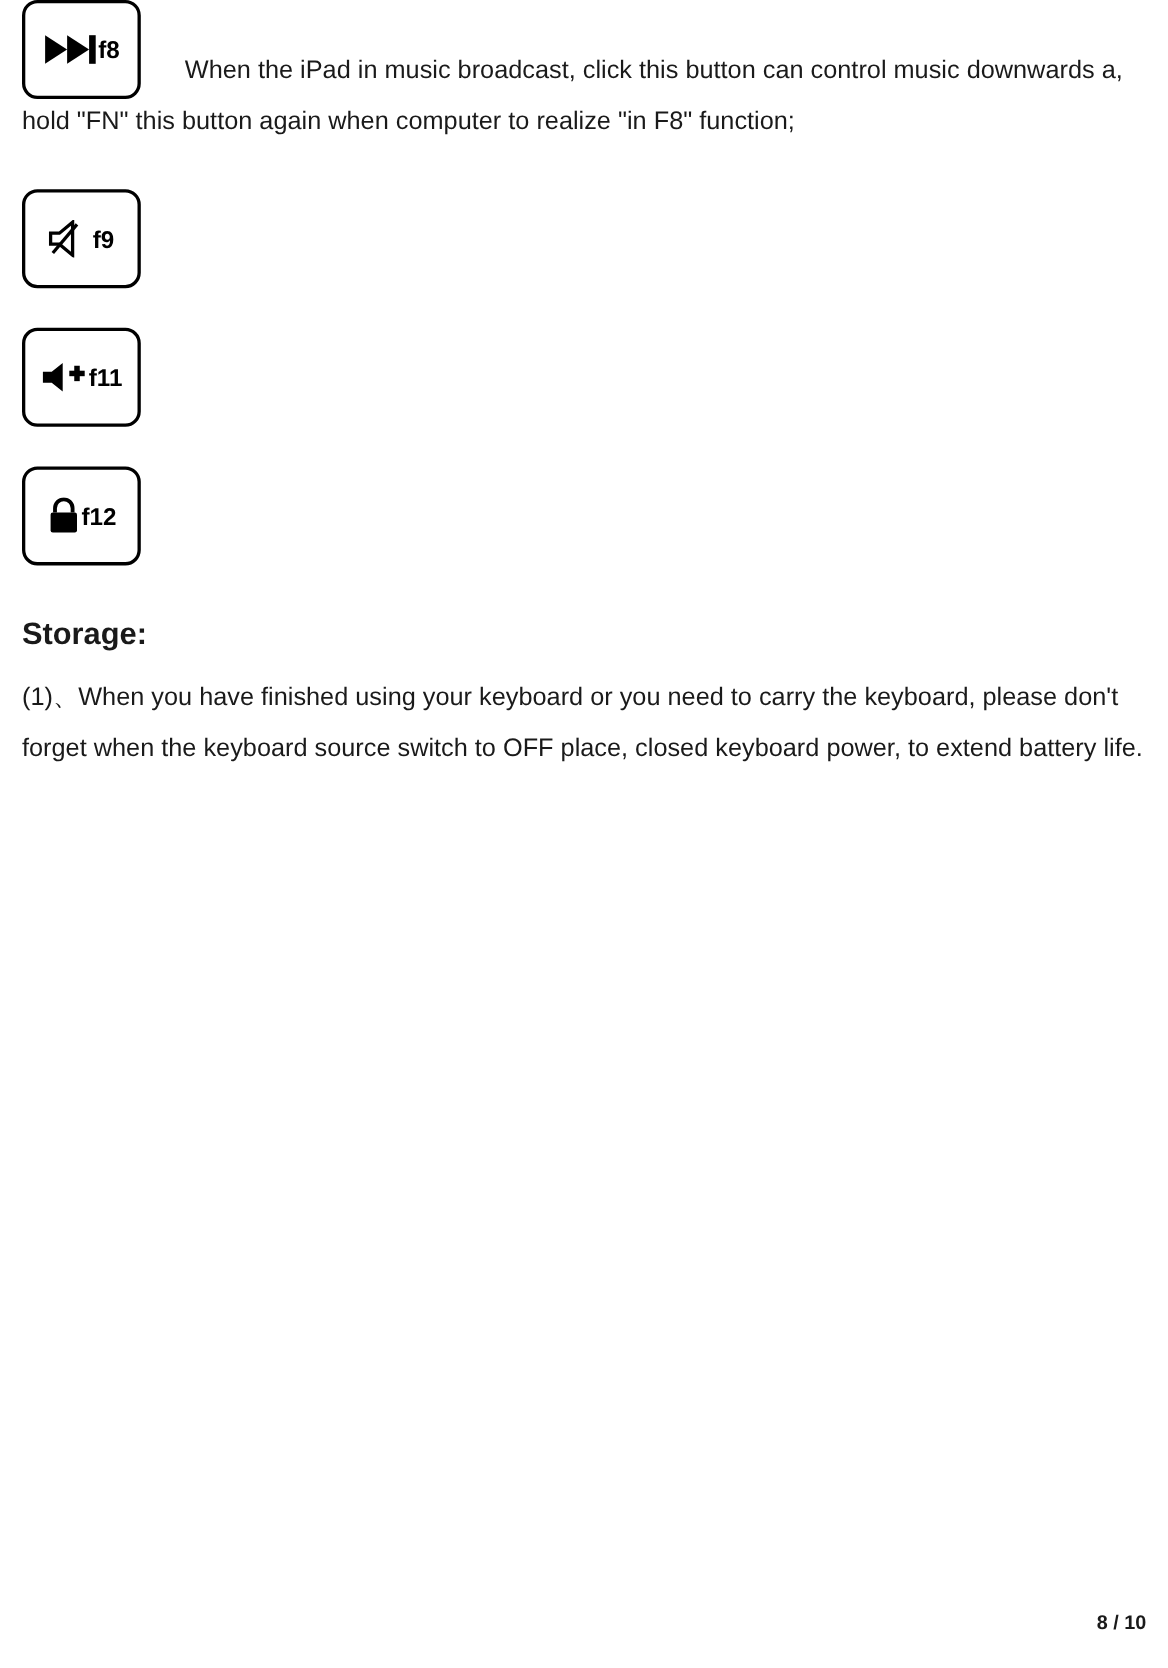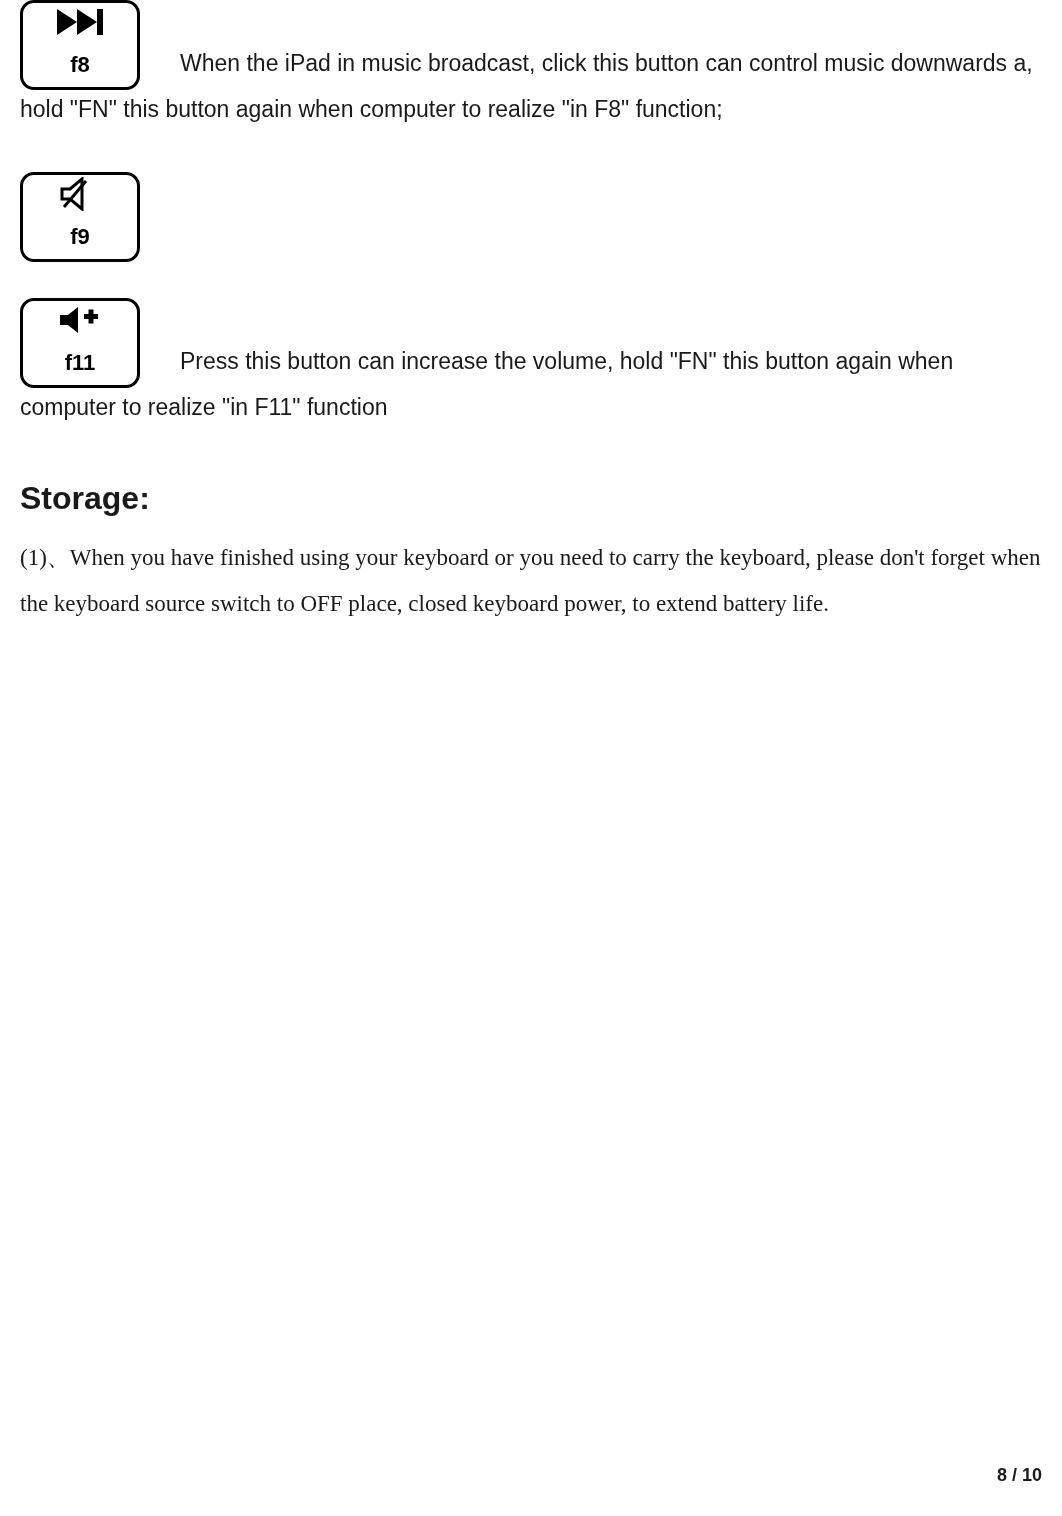--- a/index.html
+++ b/index.html
@@ -18,54 +18,53 @@
     line-height: 2.0;
     color: #1a1a1a;
   }
   .key-icon {
     display: inline-block;
     vertical-align: bottom;
     margin-right: 40px;
     margin-bottom: -4px;
   }
   .key-outer {
-    width: 120px;
+    width: 108px;
     height: 90px;
     border: 3px solid #000;
     border-radius: 14px;
     display: flex;
-    flex-direction: column;
+    flex-direction: row;
     align-items: center;
     justify-content: center;
     background: #fff;
   }
   .key-glyph {
     height: 38px;
     display: flex;
     align-items: center;
     justify-content: center;
   }
   .key-glyph svg { display: block; }
   .key-label {
     font-family: Arial, sans-serif;
     font-weight: bold;
     font-size: 22px;
     color: #000;
     margin-top: 2px;
   }
   h2.heading {
-    font-size: 32px;
+    font-size: 28px;
     font-weight: bold;
     margin-top: 50px;
     margin-bottom: 18px;
   }
   .storage-text {
     font-size: 23px;
     line-height: 2.0;
-    font-family: Liberation Serif, serif;
   }
   .page-footer {
     position: absolute;
     bottom: 30px;
     right: 20px;
     font-size: 18px;
     font-weight: bold;
     margin-top: 14px;
   }
 </style>
@@ -117,26 +116,36 @@
       <span class="key-outer">
         <span class="key-glyph">
           <svg width="44" height="30" viewBox="0 0 44 30">
             <polygon points="2,10 10,10 20,2 20,28 10,20 2,20" fill="#000"></polygon>
             <rect x="26" y="9" width="14" height="5" fill="#000"></rect>
             <rect x="30.5" y="4.5" width="5" height="14" fill="#000"></rect>
           </svg>
         </span>
         <span class="key-label">f11</span>
       </span>
-    </span><span>Press this button can increase the volume, hold "FN" this button again when computer to realize "in F11" function</span>
+    </span>
   </p>
 </div>
 
 <div class="section">
   <p class="desc">
-    
+    <span class="key-icon">
+      <span class="key-outer">
+        <span class="key-glyph">
+          <svg width="32" height="34" viewBox="0 0 32 34">
+            <path d="M 8 14 L 8 10 A 8 8 0 0 1 24 10 L 24 14" fill="none" stroke="#000" stroke-width="3.5"></path>
+            <rect x="4" y="14" width="24" height="18" rx="2" fill="#000"></rect>
+          </svg>
+        </span>
+        <span class="key-label">f12</span>
+      </span>
+    </span>
   </p>
 </div>
 
 <h2 class="heading">Storage:</h2>
 <p class="storage-text">(1)、When you have finished using your keyboard or you need to carry the keyboard, please don't forget when the keyboard source switch to OFF place, closed keyboard power, to extend battery life.</p>
 
 <div class="page-footer">8 / 10</div>
 
 </body></html>

